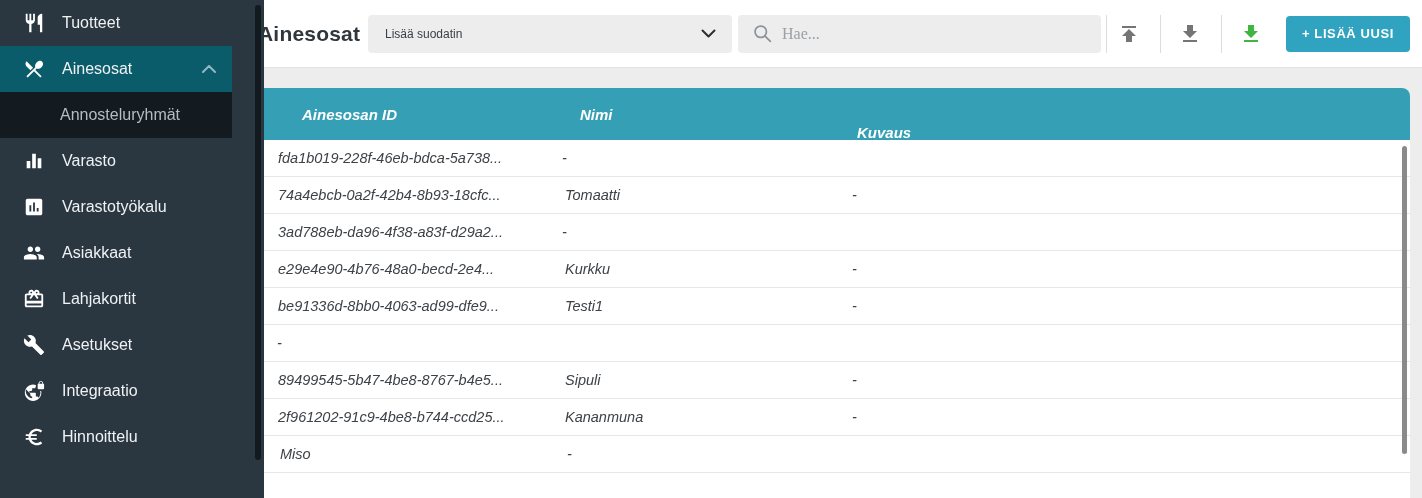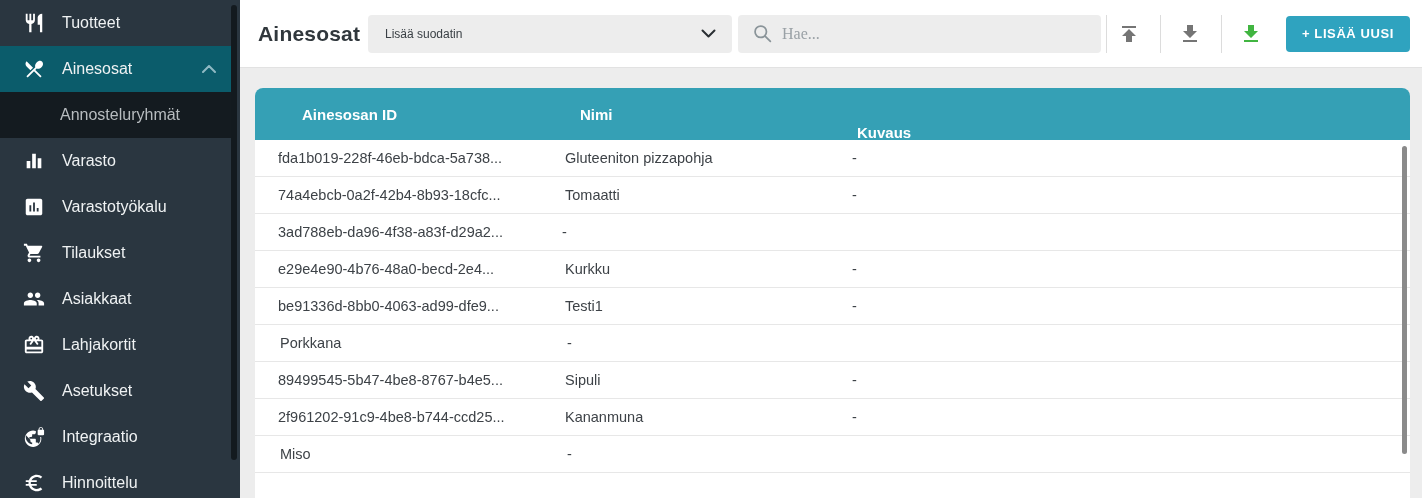--- a/index.html
+++ b/index.html
@@ -1,20 +1,20 @@
 <!DOCTYPE html>
 <html style="--accent-teal: #2fa3bf; --header-teal: #35a0b5; --sidebar-selected: #0b5c6b; --sidebar-bg: #2a3640; --export-green: #41b541;"><head>
 <meta charset="utf-8">
 <style>
   * { margin:0; padding:0; box-sizing:border-box; }
   html,body { width:1422px; height:498px; overflow:hidden; }
   body { font-family:"Liberation Sans", sans-serif; background:#ededed; position:relative; }
 
   
-  .sidebar { position:absolute; left:0; top:0; width:240px; height:498px;
+  .sidebar { position:absolute; left:0; top:0; width:264px; height:498px;
              background:var(--sidebar-bg,#2a3640); z-index:5; }
   .s-item { height:46px; width:232px; display:flex; align-items:center;
             padding:0 0 0 22px; color:#eff2f3; font-size:16px; cursor:pointer; }
   .s-item.selected { background:var(--sidebar-selected,#0b5c6b); }
   .s-item.sub { background:#141b20; padding-left:60px; color:#b7bcbf; height:46px; }
   .s-icon { width:24px; height:24px; margin-right:16px; display:flex;
             align-items:center; justify-content:center; flex:none; }
   .s-icon svg { fill:#ffffff; }
   .s-chevron { margin-left:auto; margin-right:16px; display:flex; }
   .sb-thumb { position:absolute; right:3px; top:5px; width:6px; height:455px;
@@ -42,21 +42,21 @@
   .iconbtn { width:36px; height:40px; border:0; background:transparent; cursor:pointer;
              display:flex; align-items:center; justify-content:center; }
   .iconbtn.b1 { margin-left:4px; } .iconbtn.b2 { margin-left:11px; } .iconbtn.b3 { margin-left:11px; }
   .iconbtn svg { fill:#757575; }
   .iconbtn.green svg { fill:var(--export-green,#41b541); }
   .add-btn { margin-left:17px; width:124px; height:36px; border:0; border-radius:4px;
              background:var(--accent-teal,#2fa3bf); color:#ffffff; font-size:13px;
              font-weight:700; letter-spacing:.6px; cursor:pointer; font-family:inherit;
              white-space:nowrap; }
 
-  .content { background:#ededed; height:306px; padding:20px 12px 0 15px; }
+  .content { background:#ededed; height:306px; padding:20px 12px 0 15px;font-style:italic; }
   .table-card { position:relative; background:#ffffff; border-radius:8px 8px 0 0;
                 min-height:410px; }
   .t-head { display:flex; align-items:center; background:var(--header-teal,#35a0b5);
             border-radius:8px 8px 0 0; height:52px; color:#ffffff; font-size:15px;
             font-weight:600; }
   .c-id   { width:285px; flex:none; }
   .c-name { width:290px; flex:none; }
   .c-desc { flex:1; }
   .t-head .c-id   { padding-left:47px; }
   .t-head .c-name { padding-left:40px; }
@@ -110,28 +110,20 @@
         <span class="s-icon">
           <svg width="22" height="22" viewBox="0 0 24 24">
             <path d="M19 3H5c-1.1 0-2 .9-2 2v14c0 1.1.9 2 2 2h14c1.1 0 2-.9 2-2V5c0-1.1-.9-2-2-2zM9 17H7v-7h2v7zm4 0h-2V7h2v10zm4 0h-2v-4h2v4z"></path>
           </svg>
         </span>
         <span>Varastotyökalu</span>
       </div>
       <div class="s-item">
         <span class="s-icon">
           <svg width="22" height="22" viewBox="0 0 24 24">
-            <path d="M7 18c-1.1 0-1.99.9-1.99 2S5.9 22 7 22s2-.9 2-2-.9-2-2-2zM1 2v2h2l3.6 7.59-1.35 2.45c-.16.28-.25.61-.25.96 0 1.1.9 2 2 2h12v-2H7.42c-.14 0-.25-.11-.25-.25l.03-.12.9-1.63h7.45c.75 0 1.41-.41 1.75-1.03l3.58-6.49c.08-.14.12-.31.12-.48 0-.55-.45-1-1-1H5.21l-.94-2H1zm16 16c-1.1 0-1.99.9-1.99 2s.89 2 1.99 2 2-.9 2-2-.9-2-2-2z"></path>
-          </svg>
-        </span>
-        <span>Tilaukset</span>
-      </div>
-      <div class="s-item">
-        <span class="s-icon">
-          <svg width="22" height="22" viewBox="0 0 24 24">
             <path d="M16 11c1.66 0 2.99-1.34 2.99-3S17.66 5 16 5c-1.66 0-3 1.34-3 3s1.34 3 3 3zm-8 0c1.66 0 2.99-1.34 2.99-3S9.66 5 8 5C6.34 5 5 6.34 5 8s1.34 3 3 3zm0 2c-2.33 0-7 1.17-7 3.5V19h14v-2.5c0-2.33-4.67-3.5-7-3.5zm8 0c-.29 0-.62.02-.97.05 1.16.84 1.97 1.97 1.97 3.45V19h6v-2.5c0-2.33-4.67-3.5-7-3.5z"></path>
           </svg>
         </span>
         <span>Asiakkaat</span>
       </div>
       <div class="s-item">
         <span class="s-icon">
           <svg width="22" height="22" viewBox="0 0 24 24">
             <path d="M20 6h-2.18c.11-.31.18-.65.18-1 0-1.66-1.34-3-3-3-1.05 0-1.96.54-2.5 1.35l-.5.67-.5-.68C10.96 2.54 10.05 2 9 2 7.34 2 6 3.34 6 5c0 .35.07.69.18 1H4c-1.11 0-1.99.89-1.99 2L2 19c0 1.11.89 2 2 2h16c1.11 0 2-.89 2-2V8c0-1.11-.89-2-2-2zm-5-2c.55 0 1 .45 1 1s-.45 1-1 1-1-.45-1-1 .45-1 1-1zM9 4c.55 0 1 .45 1 1s-.45 1-1 1-1-.45-1-1 .45-1 1-1zm11 15H4v-2h16v2zm0-5H4V8h5.08L7 10.83 8.62 12 11 8.76 12 7.4l1 1.36L15.38 12 17 10.83 14.92 8H20v6z"></path>
           </svg>
@@ -225,21 +217,20 @@
   <div class="content">
     <div class="table-card">
       <div class="t-head">
         <div class="c-id">Ainesosan ID</div>
         <div class="c-name">Nimi</div>
         <div class="c-desc">Kuvaus</div>
       </div>
       <div id="table-body">
           <div class="t-row">
             <div class="c-id">fda1b019-228f-46eb-bdca-5a738...</div>
-            <div class="c-name">Gluteeniton pizzapohja</div>
             <div class="c-desc">-</div>
           </div>
           <div class="t-row">
             <div class="c-id">74a4ebcb-0a2f-42b4-8b93-18cfc...</div>
             <div class="c-name">Tomaatti</div>
             <div class="c-desc">-</div>
           </div>
           <div class="t-row">
             <div class="c-id">3ad788eb-da96-4f38-a83f-d29a2...</div>
             <div class="c-desc">-</div>
@@ -248,21 +239,20 @@
             <div class="c-id">e29e4e90-4b76-48a0-becd-2e4...</div>
             <div class="c-name">Kurkku</div>
             <div class="c-desc">-</div>
           </div>
           <div class="t-row">
             <div class="c-id">be91336d-8bb0-4063-ad99-dfe9...</div>
             <div class="c-name">Testi1</div>
             <div class="c-desc">-</div>
           </div>
           <div class="t-row">
-            <div class="c-name">Porkkana</div>
             <div class="c-desc">-</div>
           </div>
           <div class="t-row">
             <div class="c-id">89499545-5b47-4be8-8767-b4e5...</div>
             <div class="c-name">Sipuli</div>
             <div class="c-desc">-</div>
           </div>
           <div class="t-row">
             <div class="c-id">2f961202-91c9-4be8-b744-ccd25...</div>
             <div class="c-name">Kananmuna</div>

